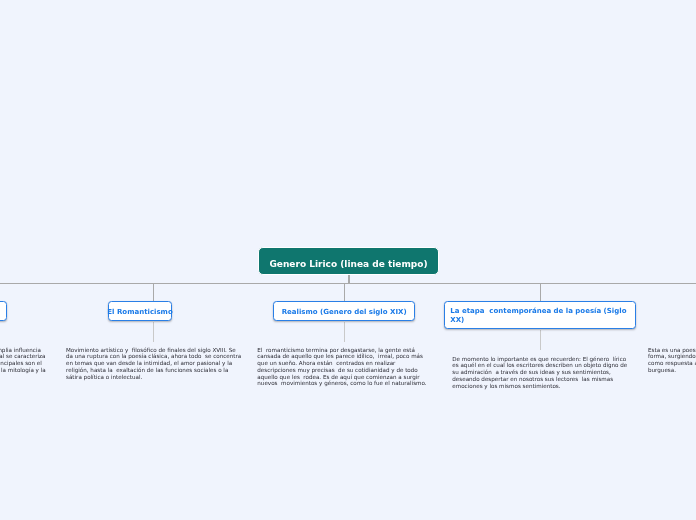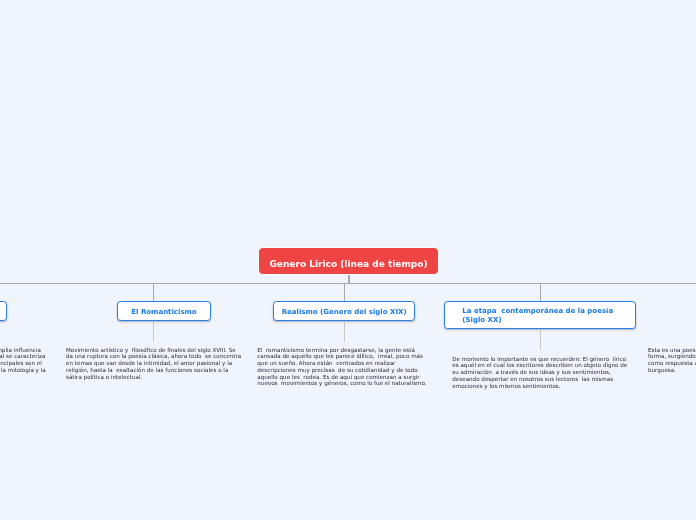--- a/index.html
+++ b/index.html
@@ -3,31 +3,31 @@
 <meta charset="utf-8">
 <title>Genero Lirico (linea de tiempo)</title>
 <style>
   html,body{margin:0;padding:0;}
   body{width:696px;height:520px;background:#f0f4fd;overflow:hidden;
        font-family:"DejaVu Sans",sans-serif;-webkit-font-smoothing:antialiased;}
   .canvas{position:absolute;left:0;top:0;width:696px;height:520px;}
   .hline{position:absolute;background:#a9a9a9;height:1px;}
   .vline{position:absolute;background:#a9a9a9;width:1px;}
   .vline-soft{position:absolute;background:#c9c9c9;width:1px;}
-  .root-node{position:absolute;box-sizing:border-box;background:#ef4444;
+  .root-node{position:absolute;box-sizing:border-box;background:#0f766e;
        border:1.5px solid #ffffff;border-radius:5px;color:#ffffff;font-weight:bold;
        font-size:9px;line-height:11px;display:flex;align-items:center;justify-content:center;}
   .root-label{display:block;transform:translateY(3px);}
   .child-node{position:absolute;box-sizing:border-box;background:#ffffff;
        border:1.6px solid #2a7fe6;border-radius:3.5px;color:#1a7ae8;font-weight:bold;box-shadow:0 1px 2px rgba(0,0,0,0.28);
        font-size:7px;line-height:8.3px;display:flex;align-items:center;padding:0 6px;
        white-space:pre-wrap;}
   .child-node.nowrap{justify-content:center;white-space:nowrap;}
   .node-label{display:block;transform:translateY(0.6px);}
-  .child-node.wrap2{padding:0 17px;}
+  .child-node.wrap2{padding:0 5px;}
   .para{position:absolute;font-size:5.6px;line-height:6.75px;color:#2a2a33;
        white-space:pre-wrap;}
 </style>
 </head>
 <body>
 
 <div class="canvas">
 
   <div class="hline" style="left:0;top:283px;width:696px;"></div>
   <div class="vline" style="left:348.4px;top:275.4px;height:8.2px;width:1.4px;"></div>
@@ -38,21 +38,21 @@
 
   <div class="vline-soft" style="left:153.3px;top:321.8px;height:20px;"></div>
   <div class="vline-soft" style="left:344.4px;top:321.8px;height:20px;"></div>
   <div class="vline-soft" style="left:539.6px;top:330.3px;height:20px;"></div>
 
   <div class="root-node" style="left:258px;top:247px;width:181px;height:28.2px;">
       <span class="root-label">Genero Lirico (linea de tiempo)</span>
     </div>
 
   <div class="child-node nowrap" style="left:-76.3px;top:300.5px;width:82.8px;height:20.7px;"></div>
-  <div class="child-node nowrap" style="left:117px;top:300.5px;width:94px;height:20.7px;align-items:center;">
+  <div class="child-node nowrap" style="left:108px;top:300.5px;width:64px;height:20.7px;align-items:center;">
       <span class="node-label">El Romanticismo</span>
     </div>
   <div class="child-node nowrap" style="left:272.9px;top:300.5px;width:142.5px;height:20.7px;">
       <span class="node-label">Realismo (Genero del siglo XIX)</span>
     </div>
   <div class="child-node wrap2" style="left:444.3px;top:300.5px;width:191.6px;height:28.5px;"><span class="node-label">La etapa  contemporánea de la poesía (Siglo XX)</span></div>
 
   <div class="para" style="left:-128.4px;top:346.7px;width:177px;">El Neoclasicismo es un estilo que tuvo una amplia influencia en la poesía escrita durante esta época, la cual se caracteriza por el uso de un tono didáctico. Sus temas principales son el amor, la naturaleza, la razón, el paisaje rural, la mitología y la filosofía.</div>
   <div class="para" style="left:66px;top:346.7px;width:177px;">Movimiento artístico y  filosófico de finales del siglo XVIII. Se da una ruptura con la poesía clásica, ahora todo  se concentra en temas que van desde la intimidad, el amor pasional y la religión, hasta la  exaltación de las funciones sociales o la sátira política o intelectual.</div>
   <div class="para" style="left:257.3px;top:346.7px;width:177px;">El  romanticismo termina por desgastarse, la gente está cansada de aquello que les parece idílico,  irreal, poco más que un sueño. Ahora están  centrados en realizar descripciones muy precisas  de su cotidianidad y de todo aquello que les  rodea. Es de aquí que comienzan a surgir nuevos  movimientos y géneros, como lo fue el naturalismo.</div>

